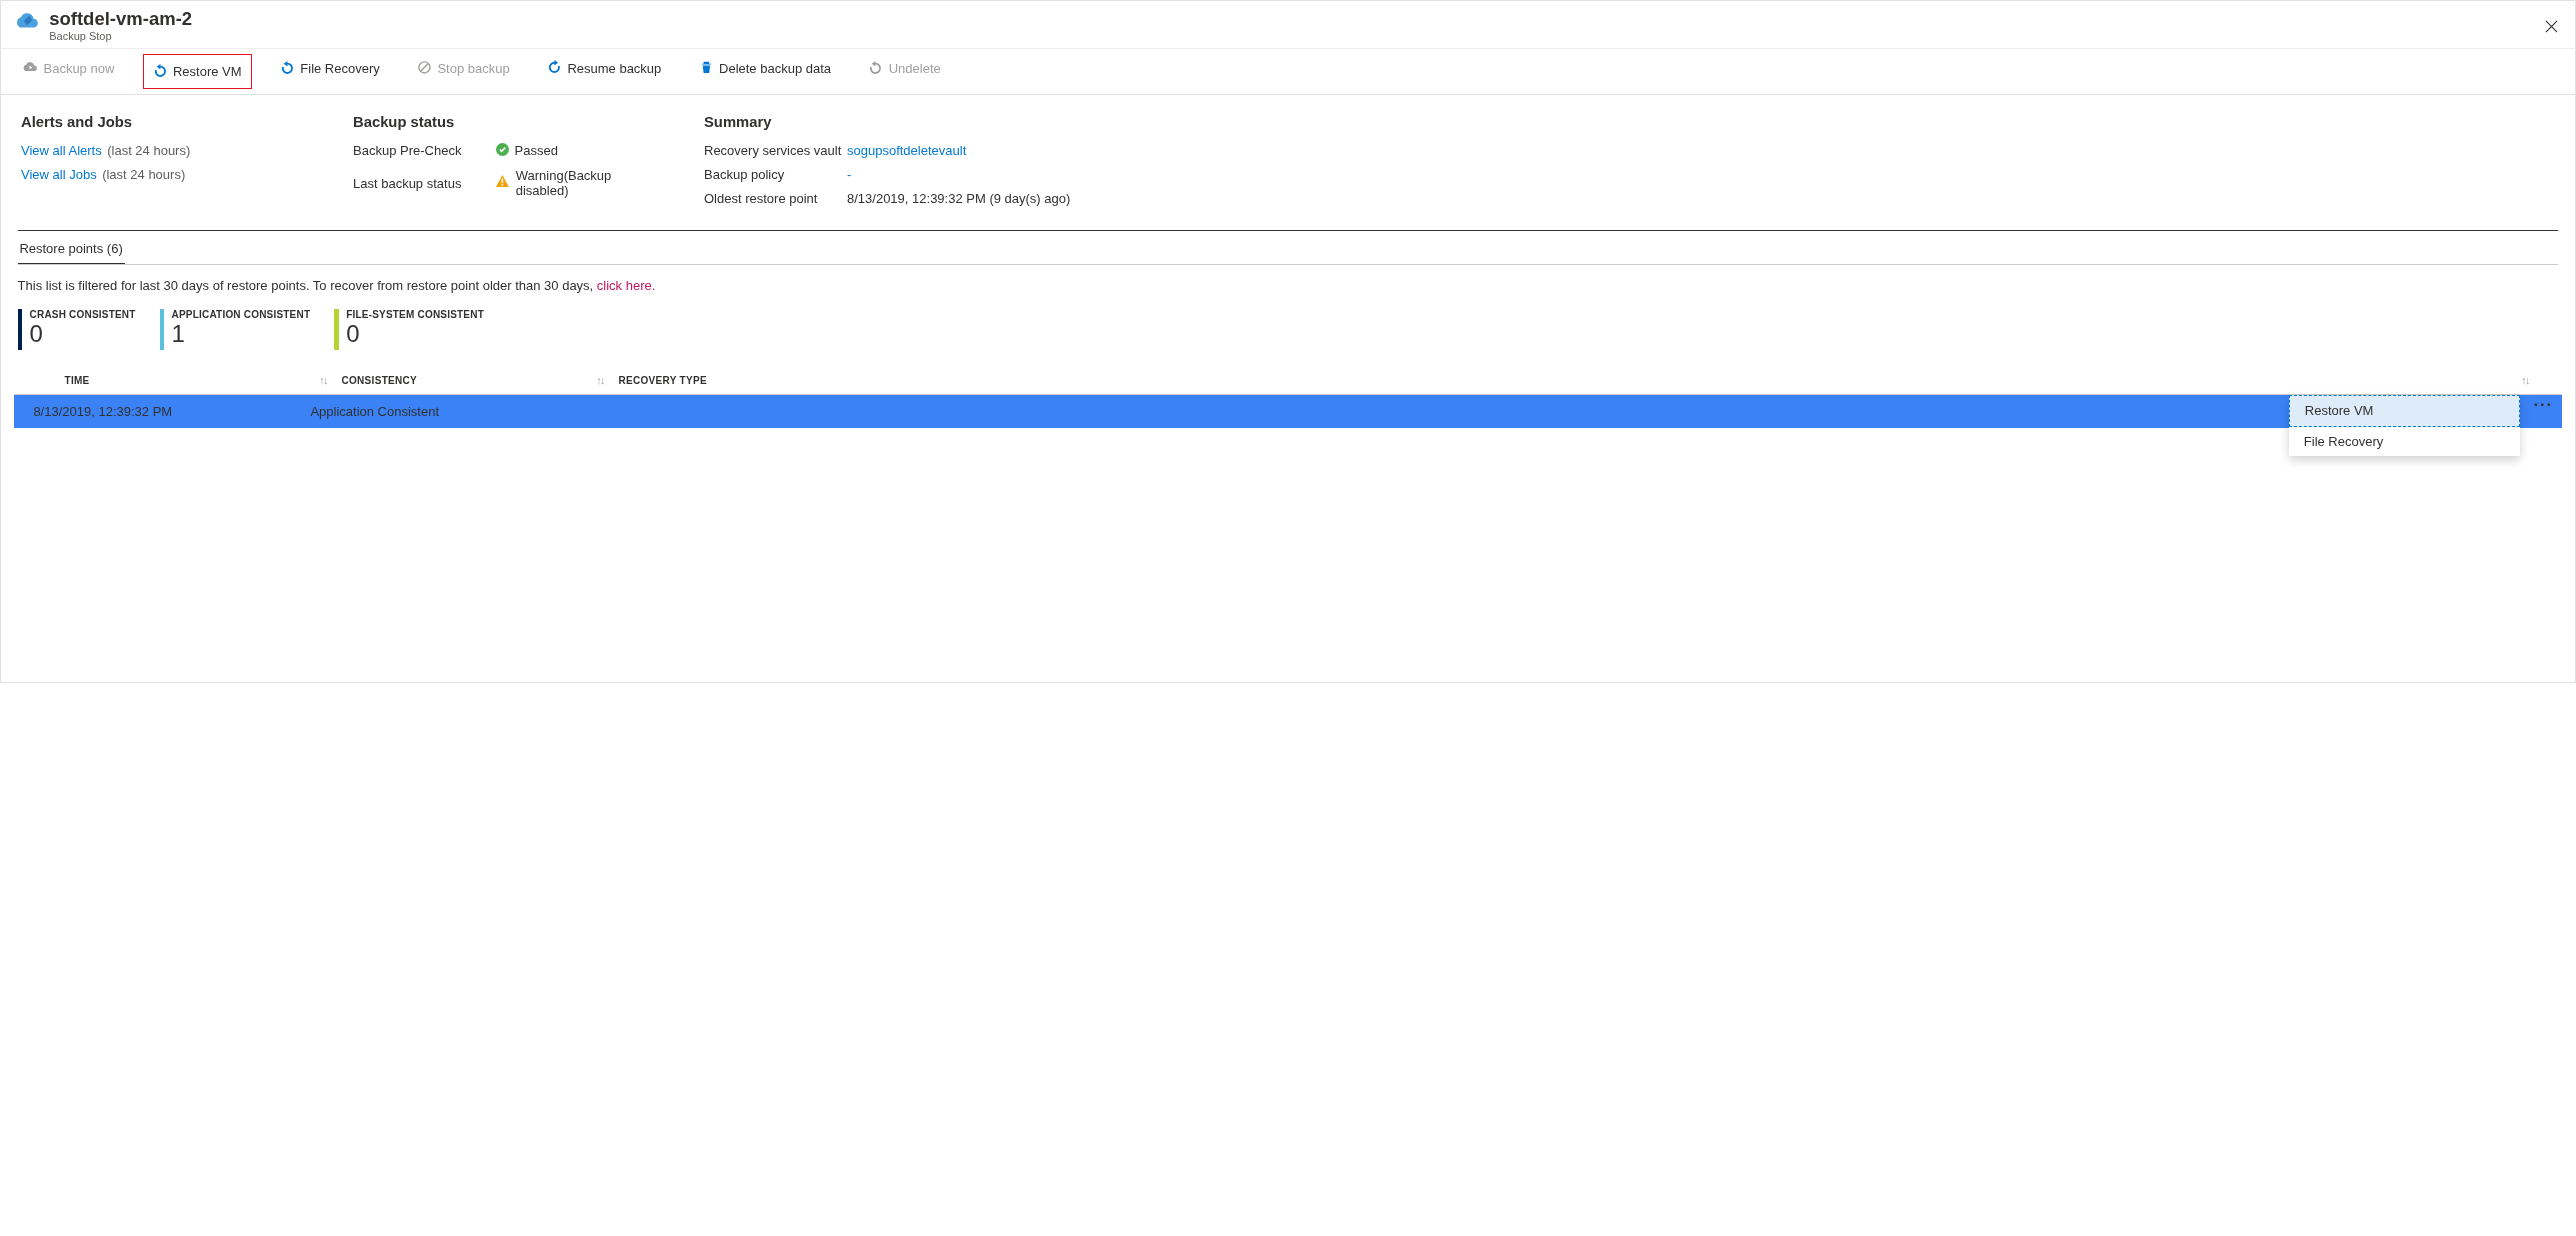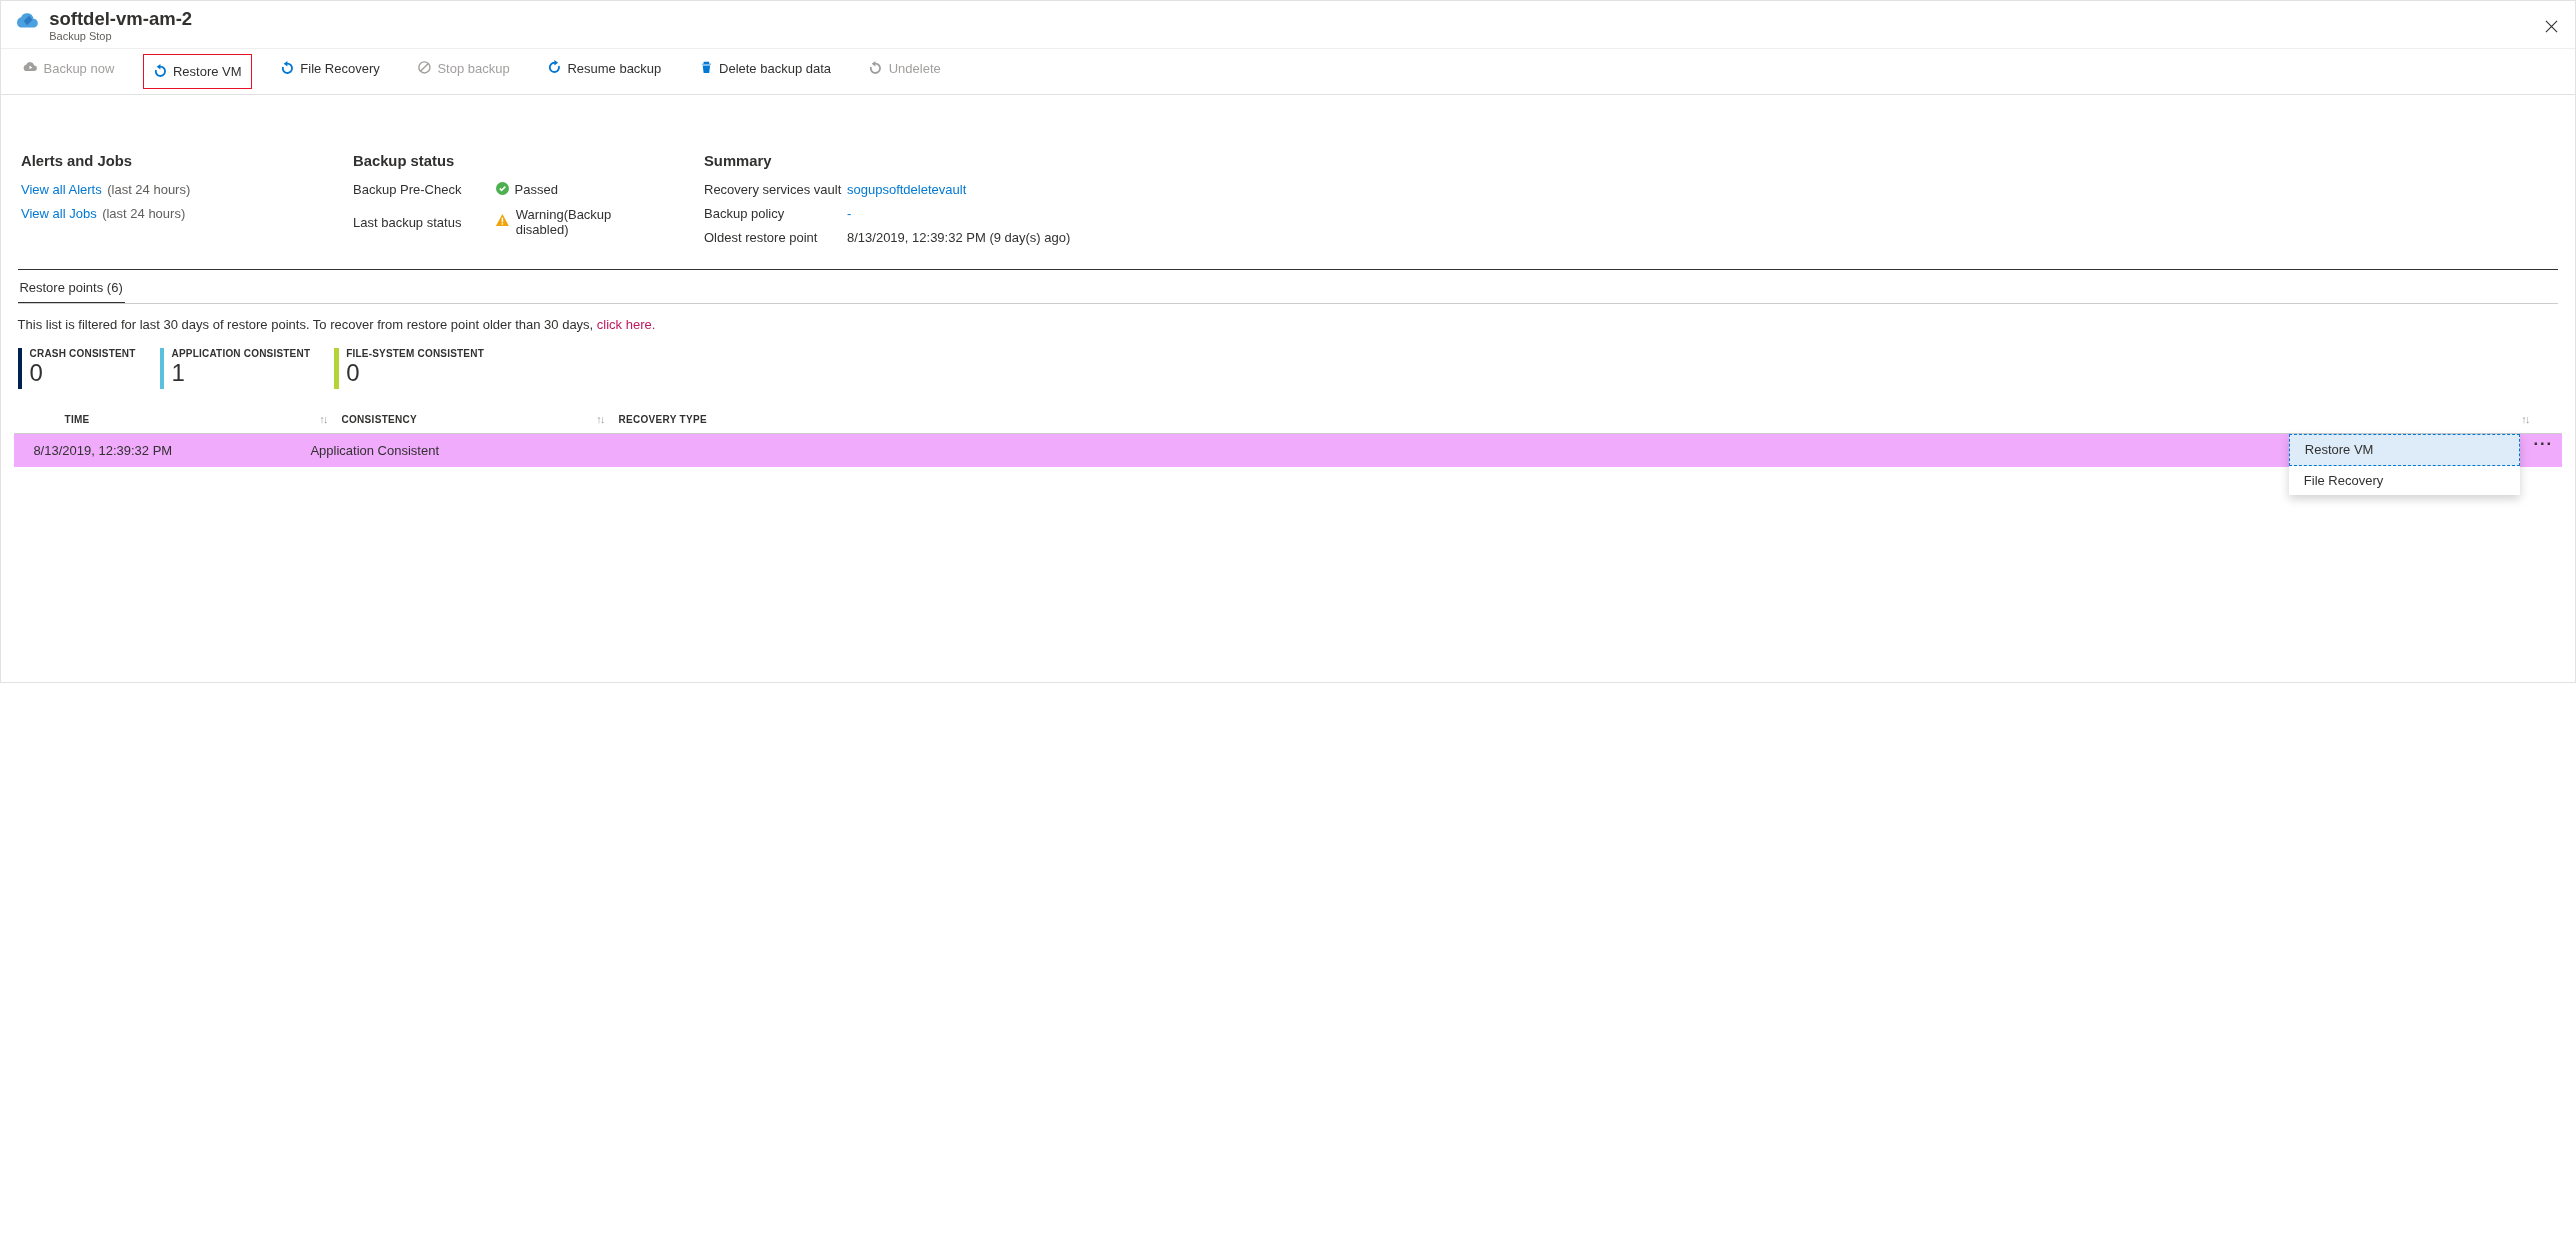--- a/index.html
+++ b/index.html
@@ -19,21 +19,21 @@
 .toolbar { display: flex; align-items: flex-start; padding: 5.5px 13px; border-bottom: 0.9px solid #e1e1e1; gap: 19px; }
 .tb-btn { display: flex; align-items: center; gap: 5.5px; padding: 5.5px 9.2px; font-size: 13px; cursor: pointer; background:none; border:none; color:#323130; }
 .tb-btn.disabled { color: #a19f9d; cursor: default; }
 .tb-btn svg { width: 14.8px; height: 14.8px; }
 .tb-btn .blue-icon { fill: #0078d4; }
 .tb-btn.highlight { border: 1.8px solid #e81123; padding-top:7.4px; padding-bottom:7.4px;}
 .tb-btn .trash{ fill:#0078d4;}
 .tb-btn.disabled svg { fill:#a19f9d !important; }
 
 
-.panels { display: flex; padding: 18.5px 20px 7.4px 20px; gap: 37px; margin-top: 39px; }
+.panels { display: flex; padding: 18.5px 20px 7.4px 20px; gap: 37px; }
 .panel h3 { font-size: 14.8px; font-weight: 600; margin-bottom: 13px; }
 .panel-col1 { flex: 0 0 295px; }
 .panel-col2 { flex: 0 0 314px; }
 .panel-col3 { flex: 1; }
 .info-row { display: flex; align-items: center; margin-bottom: 9.2px; font-size:13px; }
 .info-link { color: #0078d4; cursor: pointer; }
 .info-sub { color: #605e5c; margin-left: 5.5px; }
 .kv-label { display:inline-block; width: 143px; color:#323130; }
 .kv-val { display:inline-flex; align-items:center; gap:5.5px; }
 .status-pass svg{width:13px;height:13px;}
@@ -61,21 +61,21 @@
 .stat-text .st-val { font-size:24px; font-weight:400; line-height:1; margin-top:1.8px;}
 
 
 .table { margin: 0 13px; }
 .thead { display:flex; padding: 7.4px 18.5px; border-bottom: 0.9px solid #ccc; font-size:10px; font-weight:600; letter-spacing:0.3px; color:#323130; text-transform:uppercase;}
 .th-time { flex:0 0 277px; display:flex; justify-content:space-between; align-items:center; padding-right:14.8px;margin-left:32px;}
 .th-cons { flex:0 0 277px; display:flex; justify-content:space-between; align-items:center; padding-right:14.8px;}
 .th-rec { flex:1; display:flex; justify-content:space-between; align-items:center; padding-right:14.8px;}
 .sort-arrows { color:#a19f9d; font-size:11px; letter-spacing:-1.8px;}
 
-.trow { display:flex; align-items:flex-start; background:#f0abfc; position:relative; }
+.trow { display:flex; align-items:flex-start; background:#3b82f6; position:relative; }
 .trow .row-bar{ width:4.6px; background:#5bc0de; }
 .trow-cells{ display:flex; align-items:center; padding: 9.2px 14.8px; flex:1; font-size:13px;}
 .td-time{ flex:0 0 277px; }
 .td-cons{ flex:0 0 277px; }
 .td-rec{ flex:1; }
 .row-more{ display:flex; align-items:center; padding:0 9.2px; cursor:pointer; font-size:16.6px; letter-spacing:0.9px; font-weight:bold;}
 
 
 .ctx-menu { position:absolute; right:42px; top:0; width:231px; background:#fff; box-shadow: 0 3.7px 9.2px rgba(0,0,0,0.18); z-index:10;}
 .ctx-item { padding:7.4px 14.8px; font-size:13px; cursor:pointer; }

